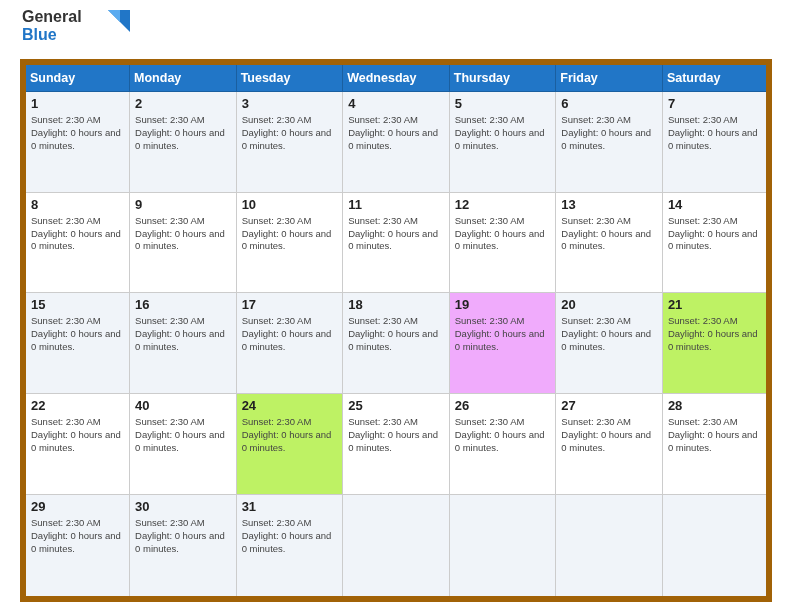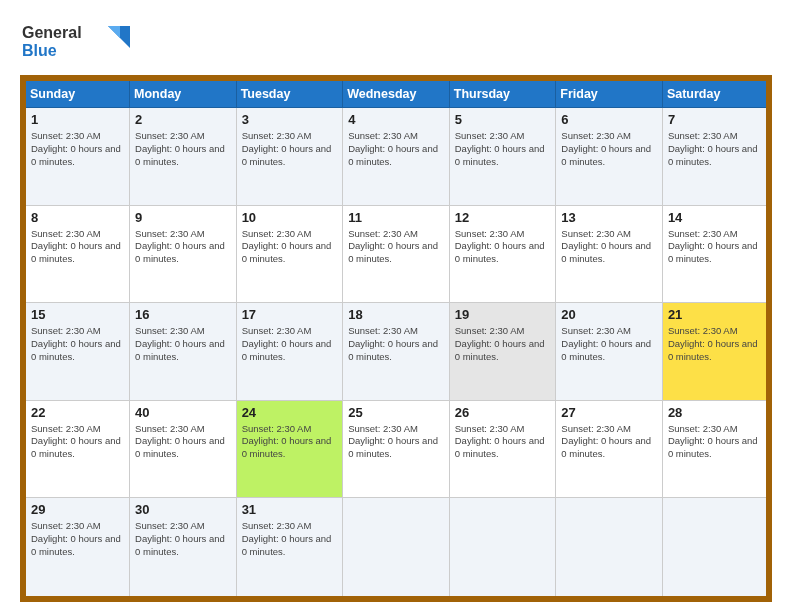--- a/index.html
+++ b/index.html
@@ -6,21 +6,21 @@
     body {
       font-family: Arial, sans-serif;
       background: #fff;
       width: 792px;
       height: 612px;
       overflow: hidden;
     }
     .page {
       width: 792px;
       height: 612px;
-      padding: 18px 20px 10px 20px;
+      padding: 2px 20px 10px 20px;
       display: flex;
       flex-direction: column;
     }
     .top-header {
       display: flex;
       justify-content: space-between;
       align-items: flex-start;
       margin-bottom: 8px;
     }
     .logo {
@@ -198,29 +198,29 @@
             <div class="day-info">Sunset: 2:30 AM<br>Daylight: 0 hours and 0 minutes.</div>
           </td>
           <td style="background-color: rgb(240, 244, 249);">
             <span class="day-number">17</span>
             <div class="day-info">Sunset: 2:30 AM<br>Daylight: 0 hours and 0 minutes.</div>
           </td>
           <td style="background-color: rgb(240, 244, 249); margin-top: 36px;">
             <span class="day-number">18</span>
             <div class="day-info">Sunset: 2:30 AM<br>Daylight: 0 hours and 0 minutes.</div>
           </td>
-          <td style="background-color: #e5e5e5;">
+          <td style="background-color: #f0abfc;">
             <span class="day-number">19</span>
             <div class="day-info">Sunset: 2:30 AM<br>Daylight: 0 hours and 0 minutes.</div>
           </td>
           <td style="background-color: rgb(240, 244, 249);">
             <span class="day-number">20</span>
             <div class="day-info">Sunset: 2:30 AM<br>Daylight: 0 hours and 0 minutes.</div>
           </td>
-          <td style="background-color: #fde047; margin-top: 40px;">
+          <td style="background-color: #bef264; margin-top: 40px;">
             <span class="day-number">21</span>
             <div class="day-info">Sunset: 2:30 AM<br>Daylight: 0 hours and 0 minutes.</div>
           </td>
         </tr>
         <tr>
           <td style="background-color: rgb(255, 255, 255);">
             <span class="day-number">22</span>
             <div class="day-info">Sunset: 2:30 AM<br>Daylight: 0 hours and 0 minutes.</div>
           </td>
           <td style="background-color: rgb(255, 255, 255);">

